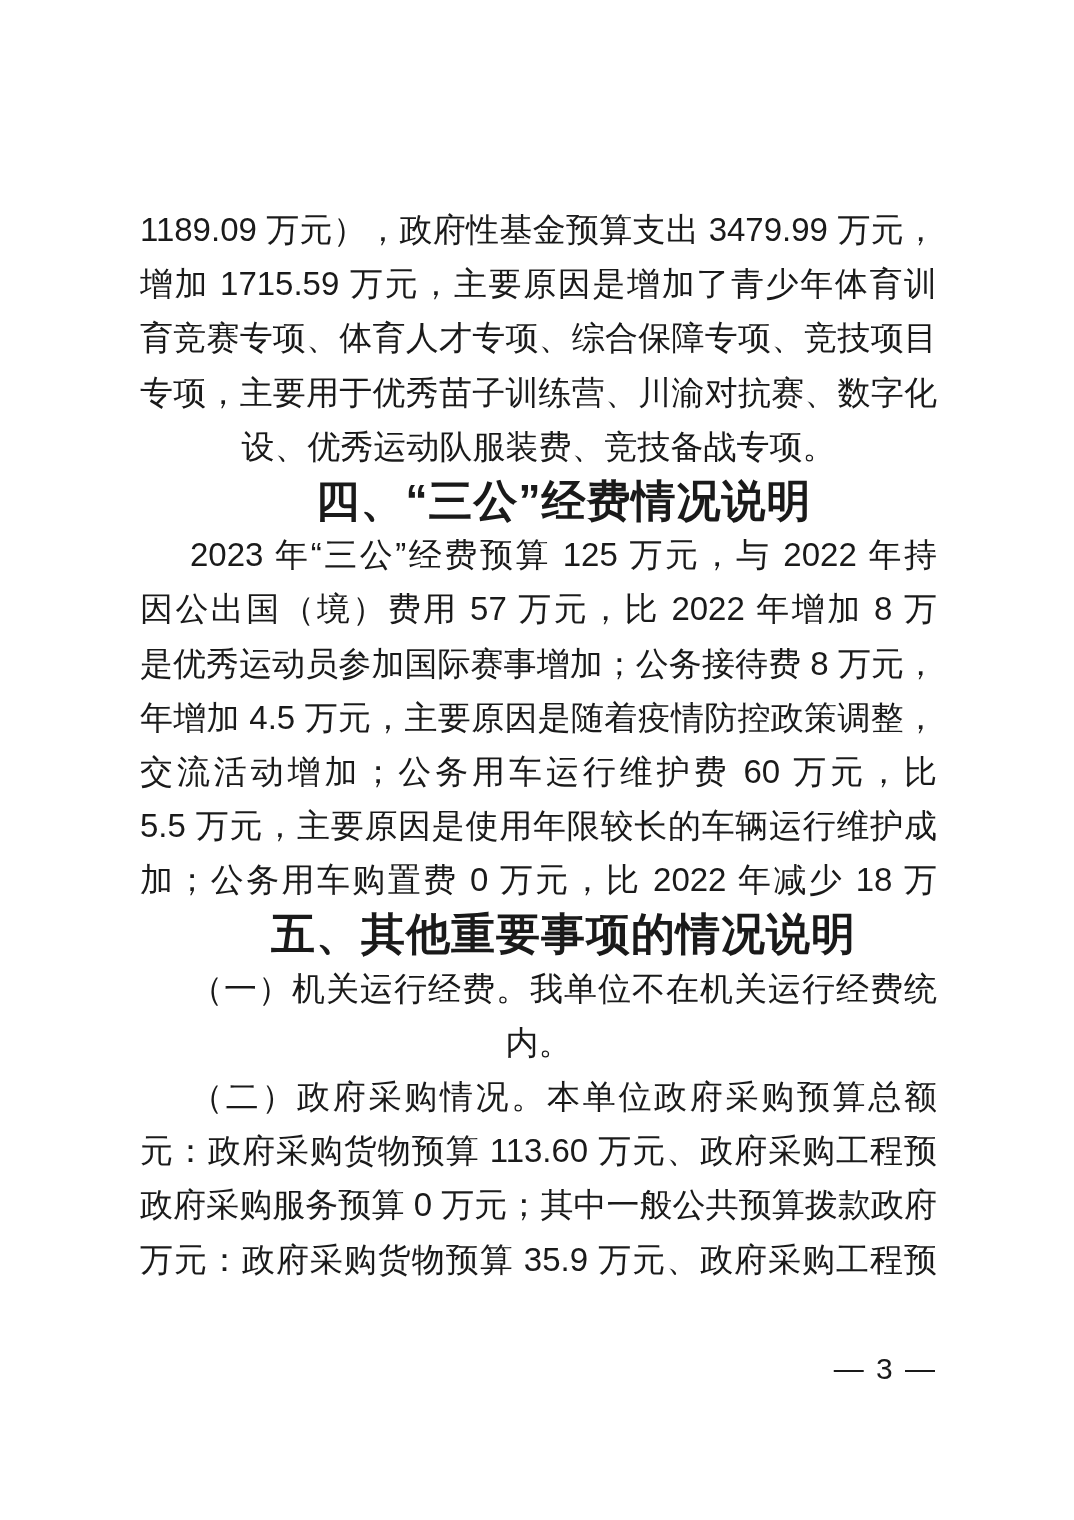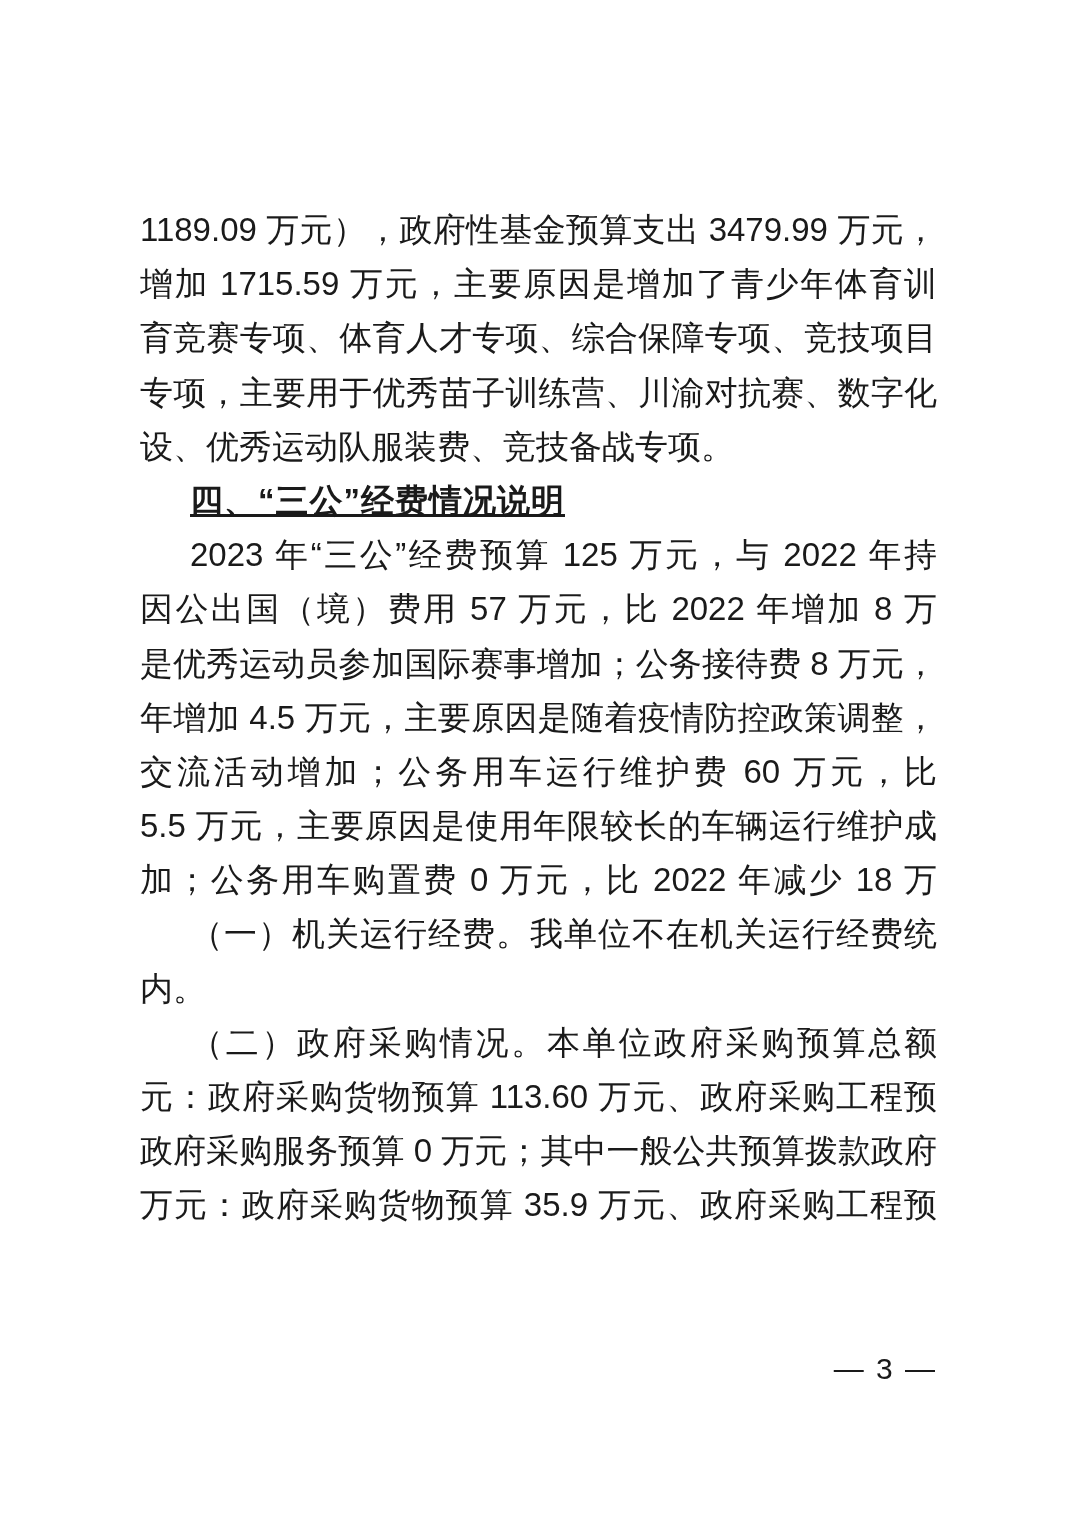--- a/index.html
+++ b/index.html
@@ -19,34 +19,34 @@
     left: 140px;
     top: 203px;
     width: 797px;
   }
   .line {
     font-size: 33px;
     line-height: 54.2px;
     height: 54.2px;
     white-space: nowrap;
     color: #1a1a1a;
+    text-align: center;
   }
   .just {
     white-space: normal;
     text-align: justify;
     text-align-last: justify;
     text-justify: inter-character;
     overflow: hidden;
   }
   .indent { padding-left: 50px; }
   .heading {
     font-weight: 700;
-    font-size: 33px;
+    font-size: 44px;
     letter-spacing: 1px;
-    text-decoration: underline;
   }
   .footer {
     position: absolute;
     top: 1352px;
     right: 137px;
     font-size: 30px;
     line-height: 34px;
     color: #1a1a1a;
     letter-spacing: 2px;
   }
@@ -66,20 +66,21 @@
     <div class="line heading indent">四、“三公”经费情况说明</div>
 
     <div class="line just indent">2023 年“三公”经费预算 125 万元，与 2022 年持平。其中：</div>
     <div class="line just">因公出国（境）费用 57 万元，比 2022 年增加 8 万元，主要原因</div>
     <div class="line just">是优秀运动员参加国际赛事增加；公务接待费 8 万元，比 2022</div>
     <div class="line just">年增加 4.5 万元，主要原因是随着疫情防控政策调整，各类体育</div>
     <div class="line just">交流活动增加；公务用车运行维护费 60 万元，比 2022 年增加</div>
     <div class="line just">5.5 万元，主要原因是使用年限较长的车辆运行维护成本有所增</div>
     <div class="line just">加；公务用车购置费 0 万元，比 2022 年减少 18 万元，主要原因</div>
 
+    <div class="line heading indent">五、其他重要事项的情况说明</div>
 
     <div class="line just indent">（一）机关运行经费。我单位不在机关运行经费统计范围之</div>
     <div class="line">内。</div>
 
     <div class="line just indent">（二）政府采购情况。本单位政府采购预算总额 113.60 万</div>
     <div class="line just">元：政府采购货物预算 113.60 万元、政府采购工程预算 0 万元、</div>
     <div class="line just">政府采购服务预算 0 万元；其中一般公共预算拨款政府采购 35.9</div>
     <div class="line just">万元：政府采购货物预算 35.9 万元、政府采购工程预算 0 万元、</div>
 
   </div>

